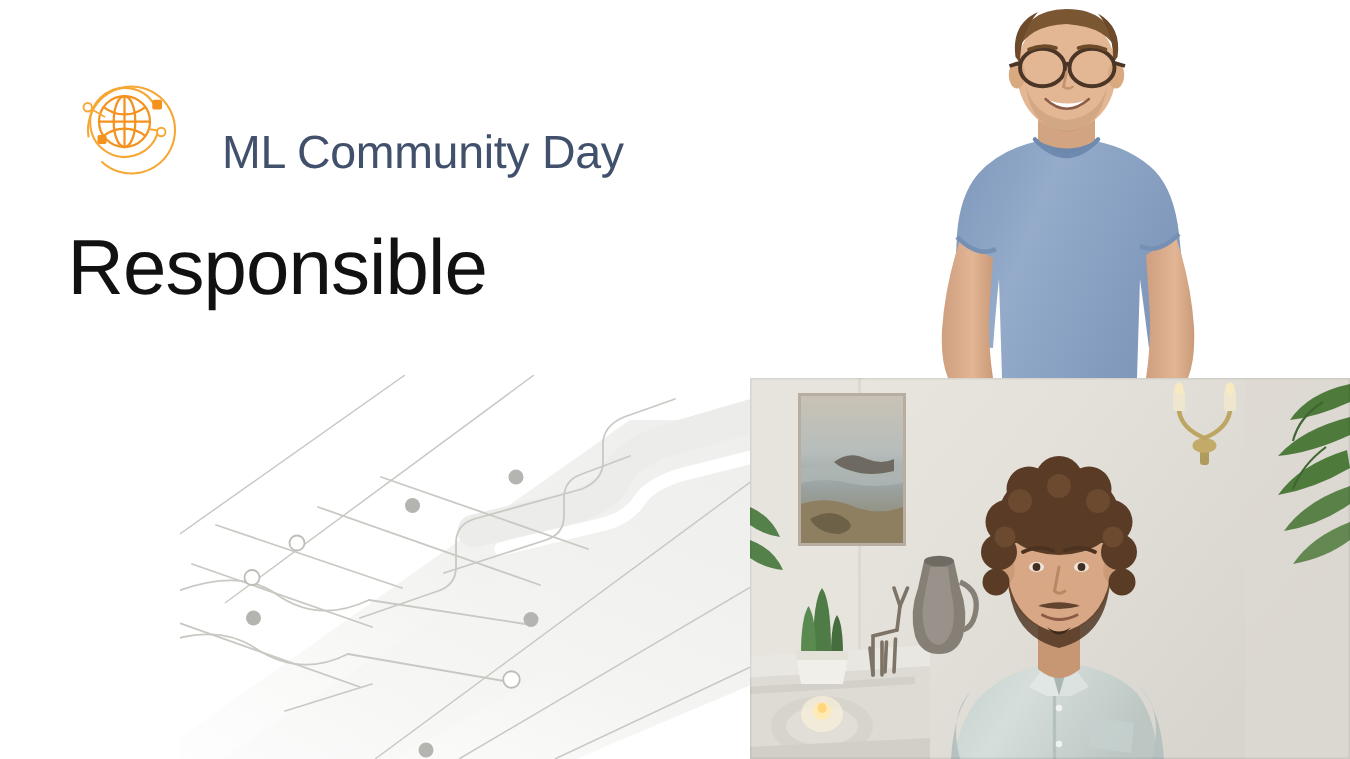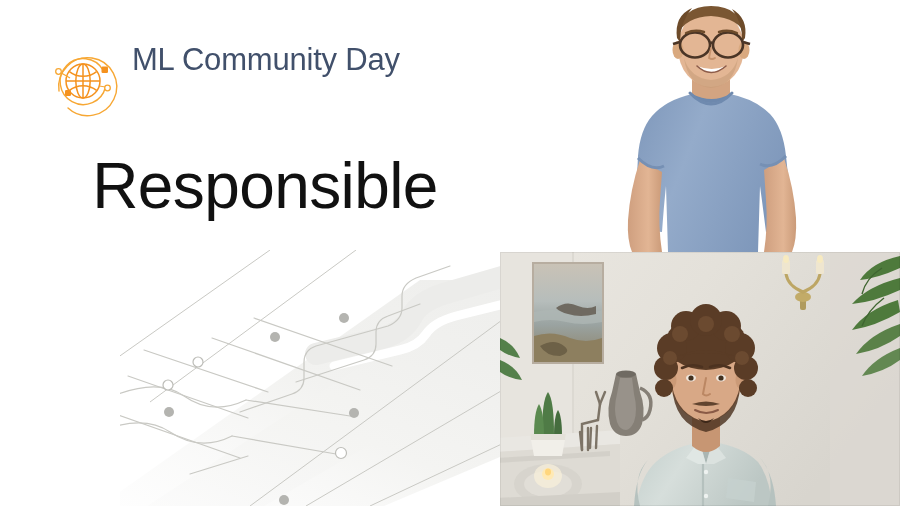--- a/index.html
+++ b/index.html
@@ -27,22 +27,22 @@
     height: 256px;
     pointer-events: none;
   }
 
   
   .brand-lockup {
     position: absolute;
     left: 44px;
     top: 42px;
     display: flex;
-    align-items: flex-start;
-    gap: 10px;
+    align-items: flex-end;
+    gap: 26px;
   }
   .brand-mark {
     width: 78px;
     height: 78px;
     flex: 0 0 auto;
   }
   .brand-name {
     font-size: 31px;
     font-weight: 500;
     letter-spacing: -0.2px;
@@ -50,27 +50,26 @@
     white-space: nowrap;
     font-family: "Liberation Sans", sans-serif;
   }
 
   
   .headline {
     position: absolute;
     left: 45px;
     top: 148px;
     width: 440px;
-    font-size: 64px;
+    font-size: 52px;
     line-height: 1.21;
     font-weight: 400;
     letter-spacing: -0.6px;
     color: #111111;
     font-family: "Liberation Sans", sans-serif;
-    text-align: center;
   }
   .headline-line { display: block; white-space: nowrap; }
 
   
   .presenter-cutout {
     position: absolute;
     left: 600px;
     top: 0px;
     width: 300px;
     height: 252px;

